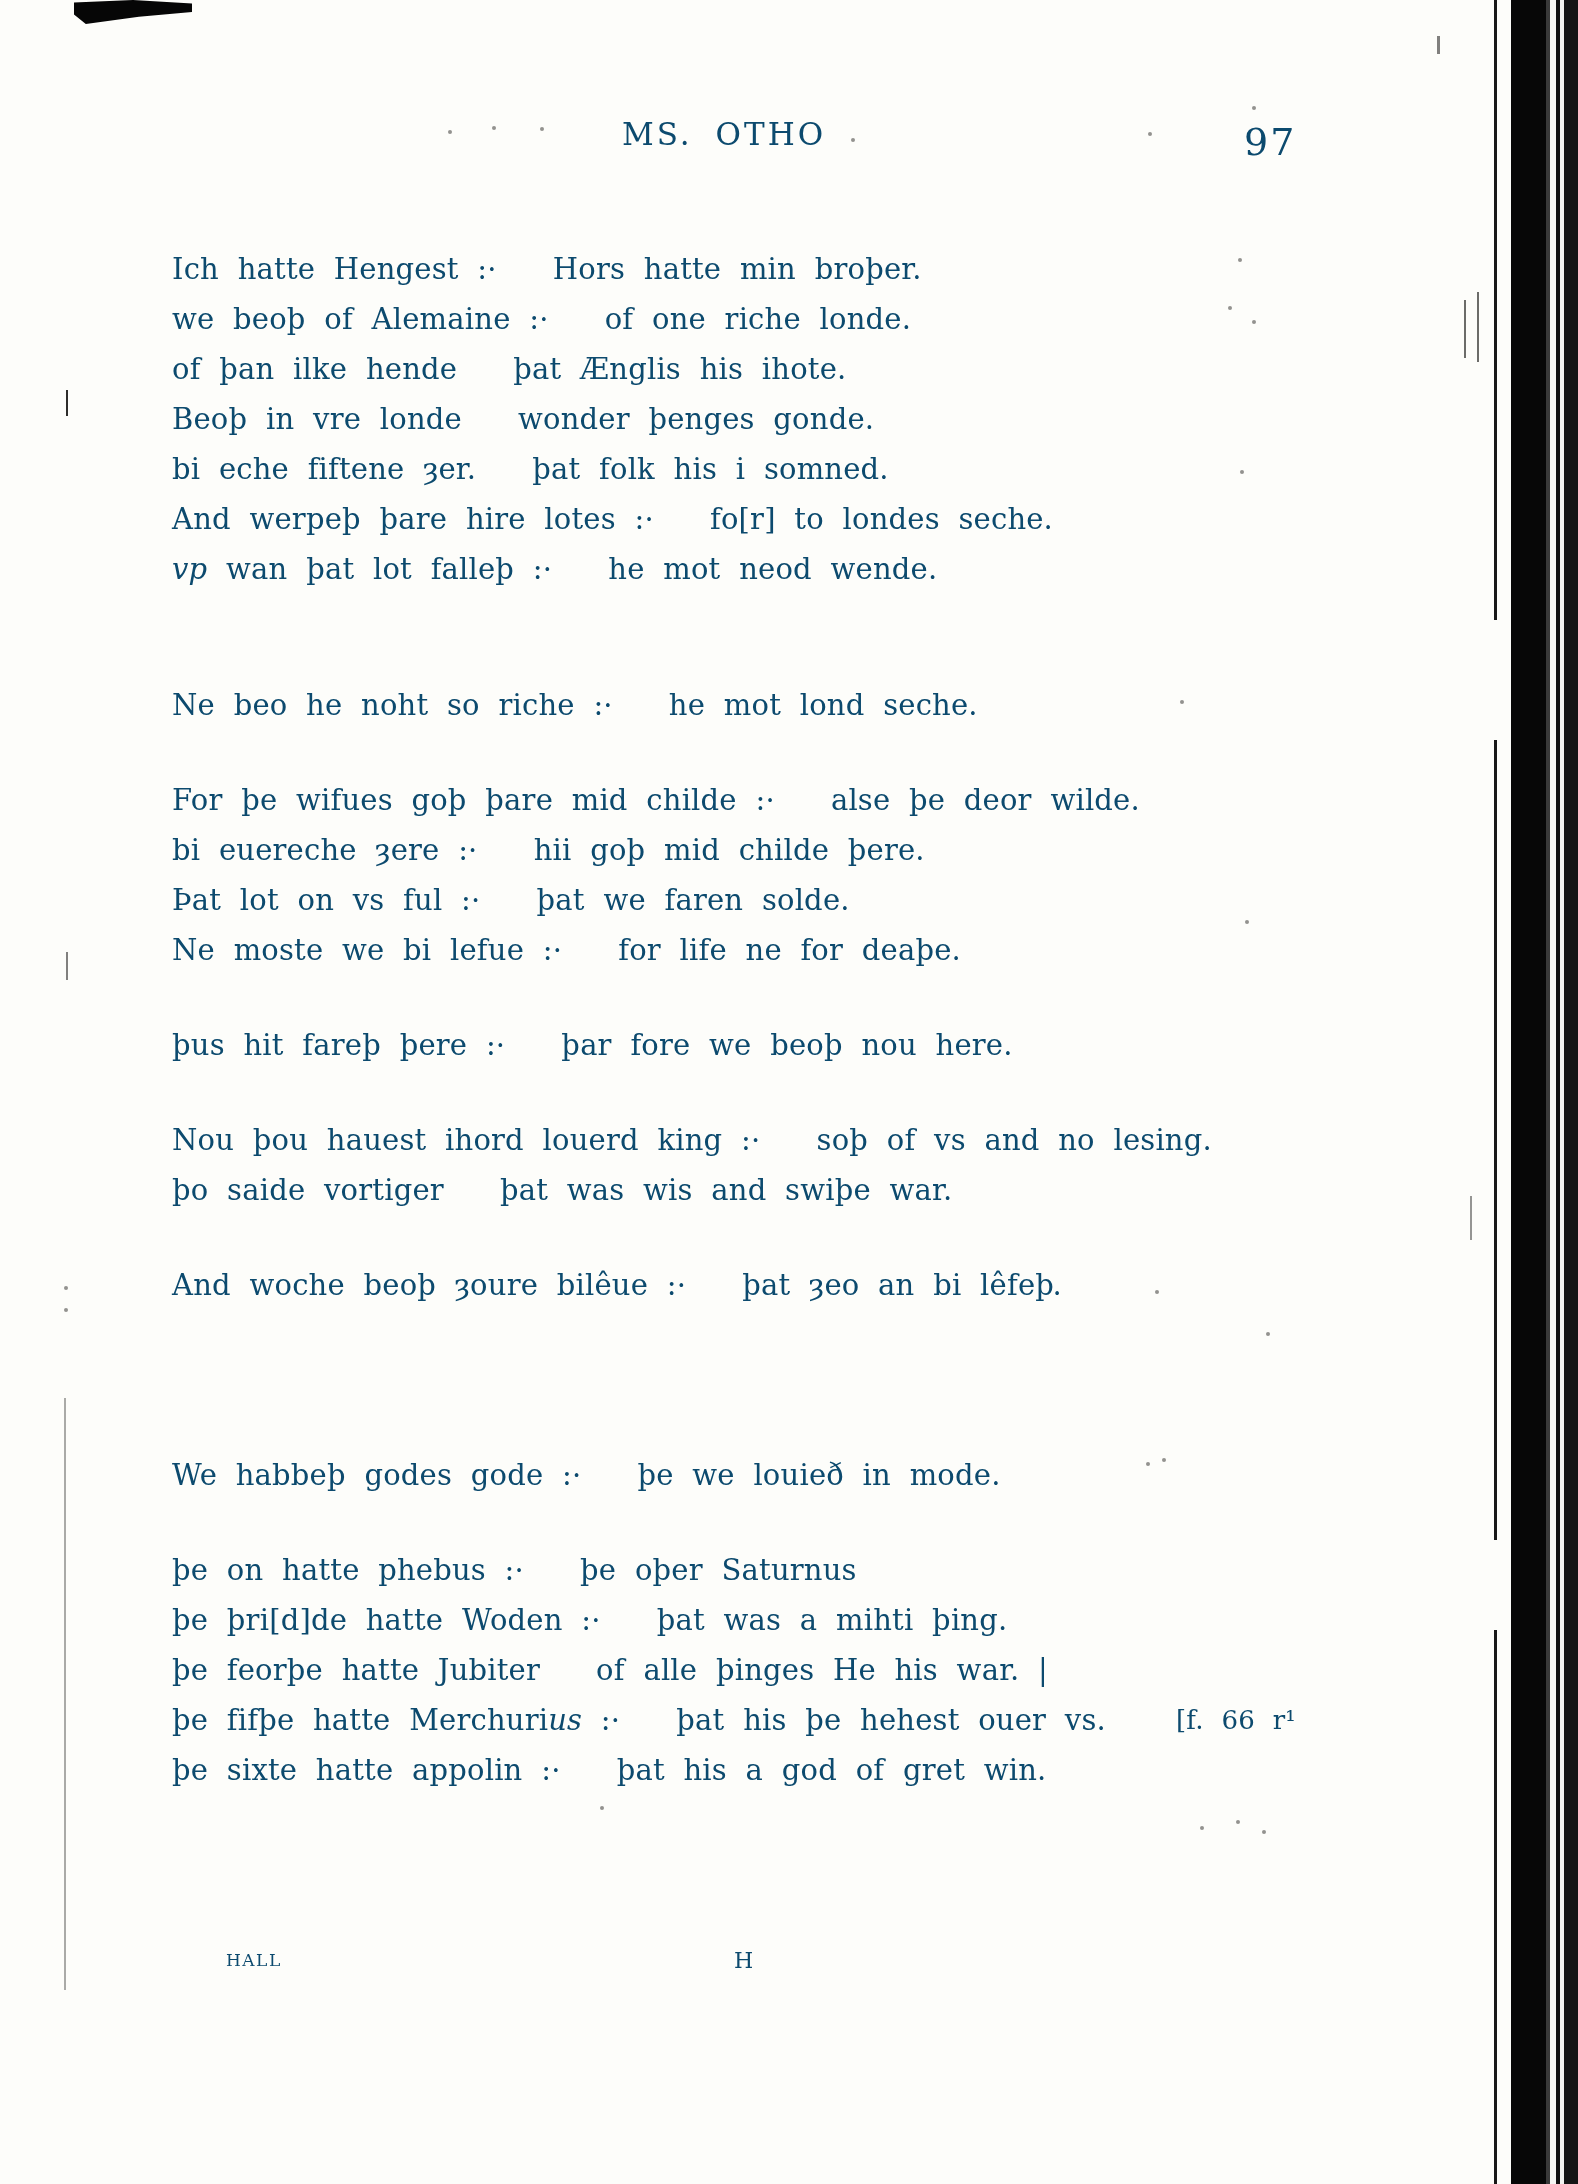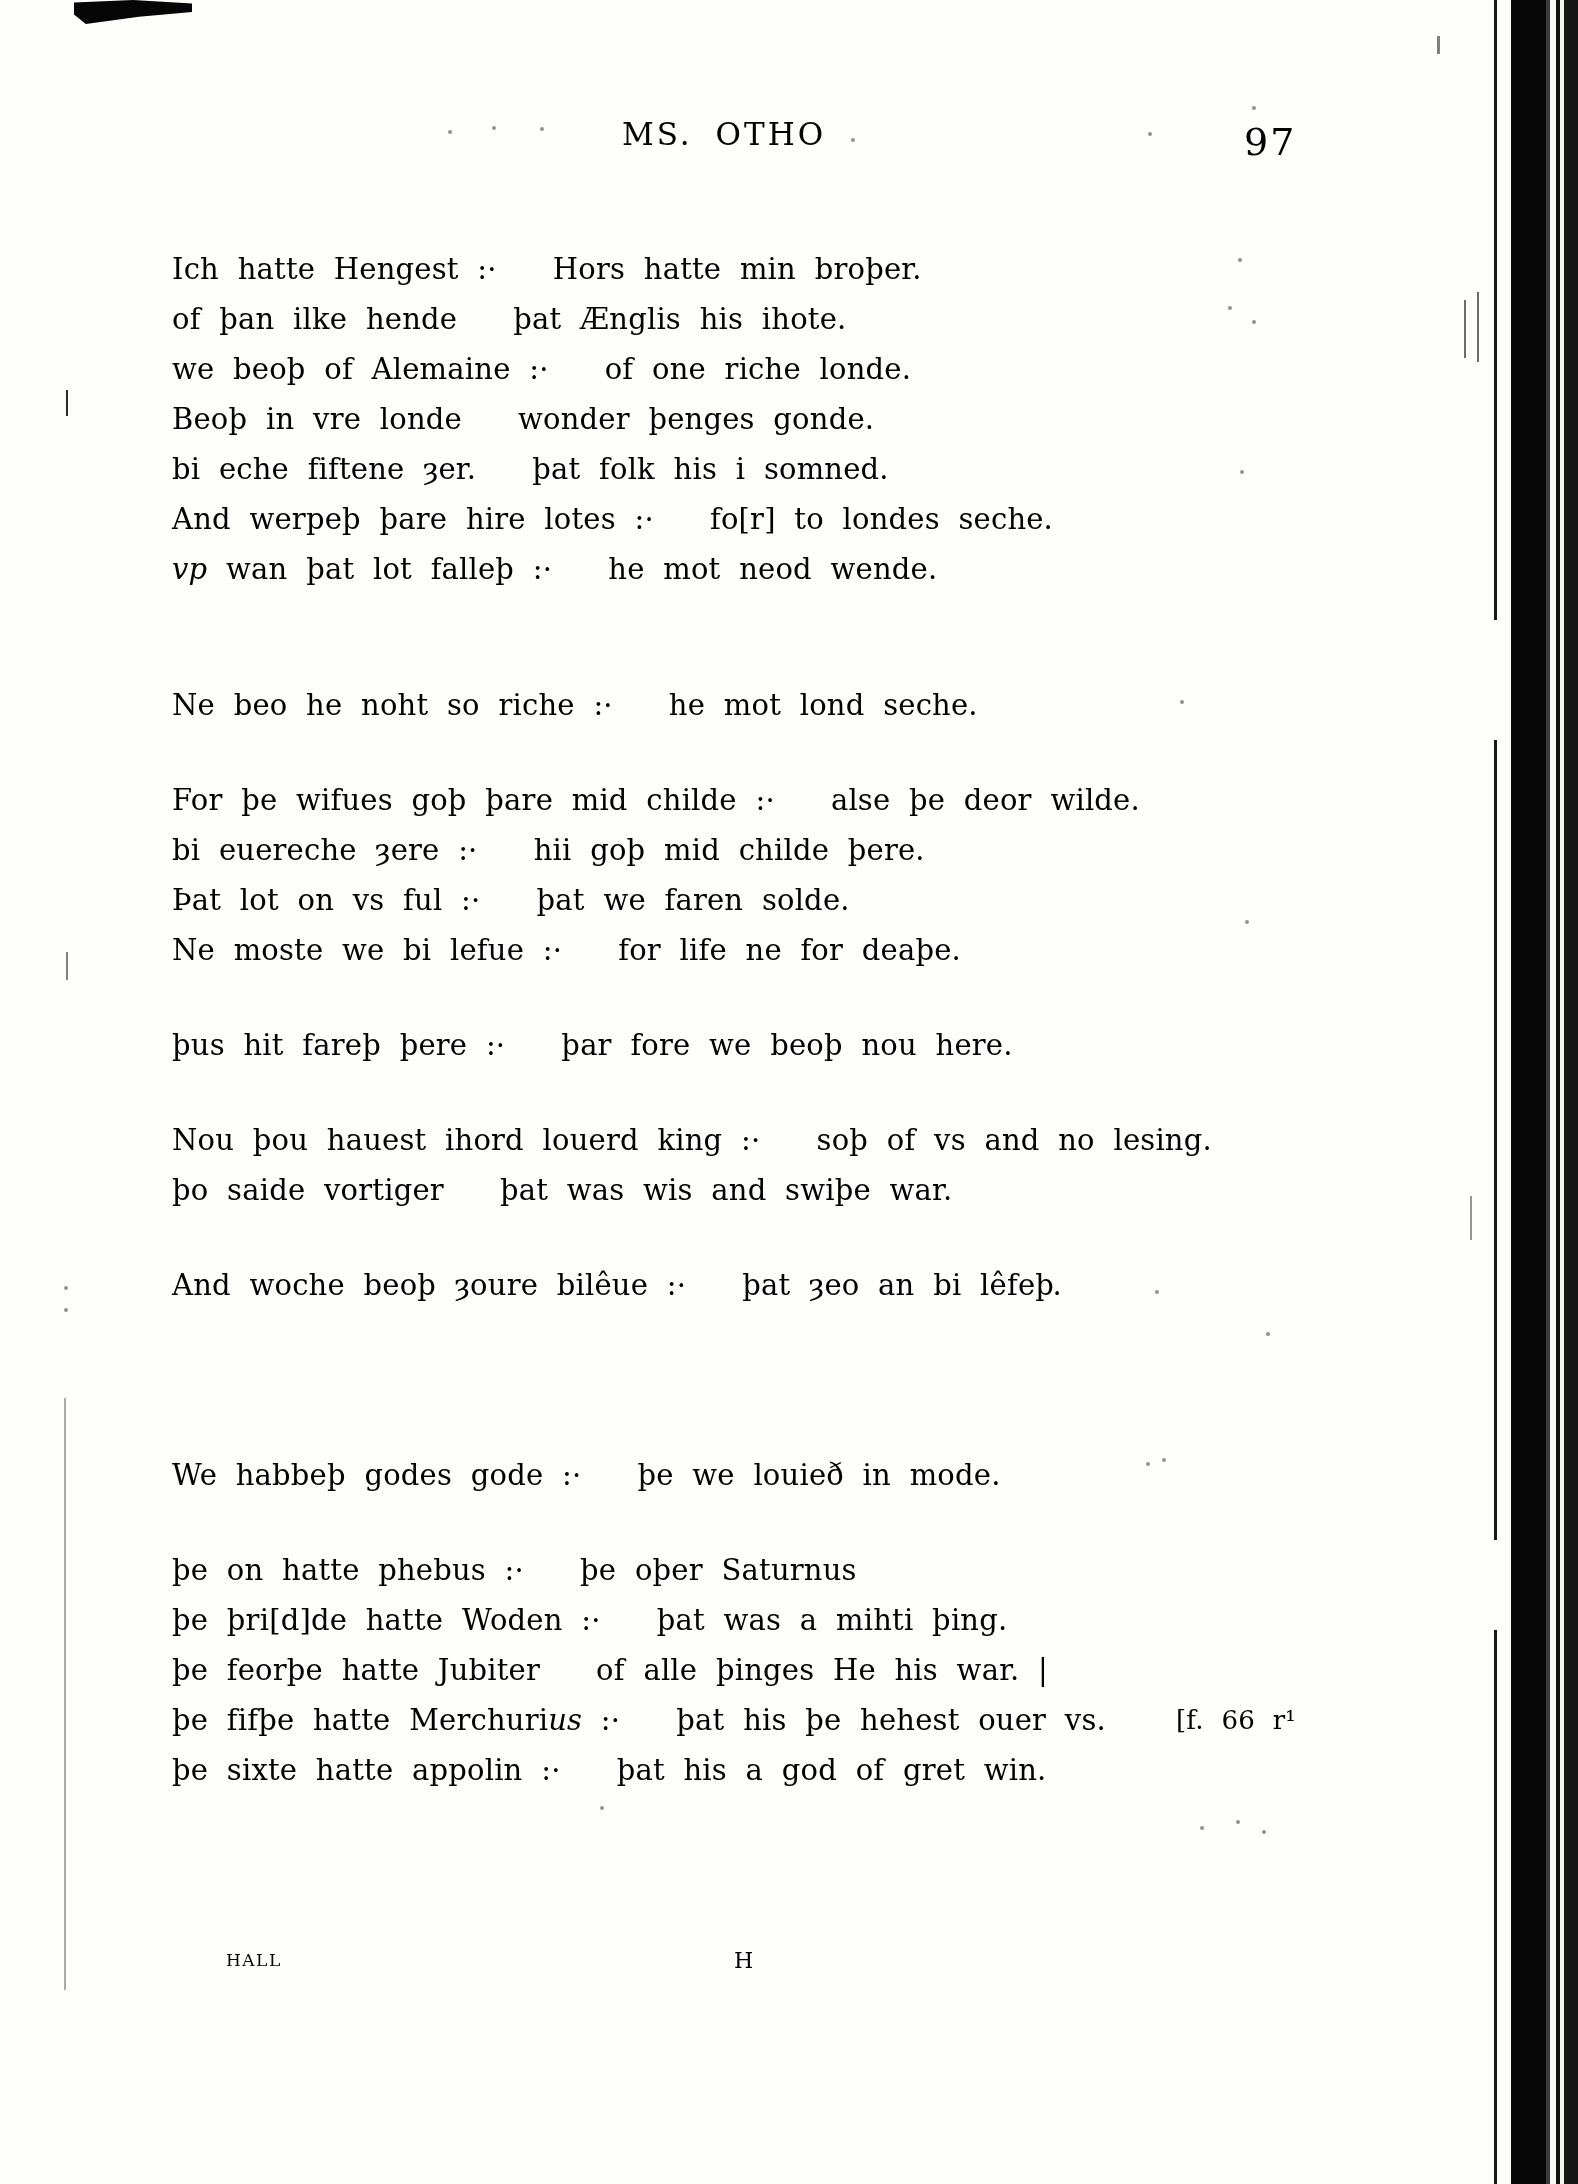--- a/index.html
+++ b/index.html
@@ -2,21 +2,21 @@
 <html><head>
 <meta charset="utf-8">
 <style>
   html, body { margin: 0; padding: 0; background: #ffffff; }
   #page {
     position: relative;
     width: 1578px; height: 2184px;
     background: #fdfdfa;
     overflow: hidden;
     font-family: "DejaVu Serif", serif;
-    color: #000000;
+    color: #0c4a6e;
   }
   i { font-style: italic; }
 
   .header-title {
     position: absolute; left: 622px; top: 116px;
     font-size: 31px; letter-spacing: 3px; word-spacing: 10px;
     white-space: pre;
   }
   .page-number {
     position: absolute; left: 1244px; top: 120px;
@@ -85,22 +85,22 @@
 </head>
 <body>
 
 <div id="page">
 
   <div class="header-title">MS. OTHO</div>
   <div class="page-number">97</div>
 
   <div id="verse-lines">
       <div class="vline">Ich hatte Hengest :·   Hors hatte min broþer.</div>
+      <div class="vline">we beoþ of Alemaine :·   of one riche londe.</div>
       <div class="vline">of þan ilke hende   þat Ænglis his ihote.</div>
-      <div class="vline">we beoþ of Alemaine :·   of one riche londe.</div>
       <div class="vline">Beoþ in vre londe   wonder þenges gonde.</div>
       <div class="vline">bi eche fiftene ȝer.   þat folk his i somned.</div>
       <div class="vline">And werpeþ þare hire lotes :·   fo[r] to londes seche.</div>
       <div class="vline"><i>vp</i> wan þat lot falleþ :·   he mot neod wende.</div>
       <div class="vline gap-2">Ne beo he noht so riche :·   he mot lond seche.</div>
       <div class="vline gap-1">For þe wifues goþ þare mid childe :·   alse þe deor wilde.</div>
       <div class="vline">bi euereche ȝere :·   hii goþ mid childe þere.</div>
       <div class="vline">Þat lot on vs ful :·   þat we faren solde.</div>
       <div class="vline">Ne moste we bi lefue :·   for life ne for deaþe.</div>
       <div class="vline gap-1">þus hit fareþ þere :·   þar fore we beoþ nou here.</div>

